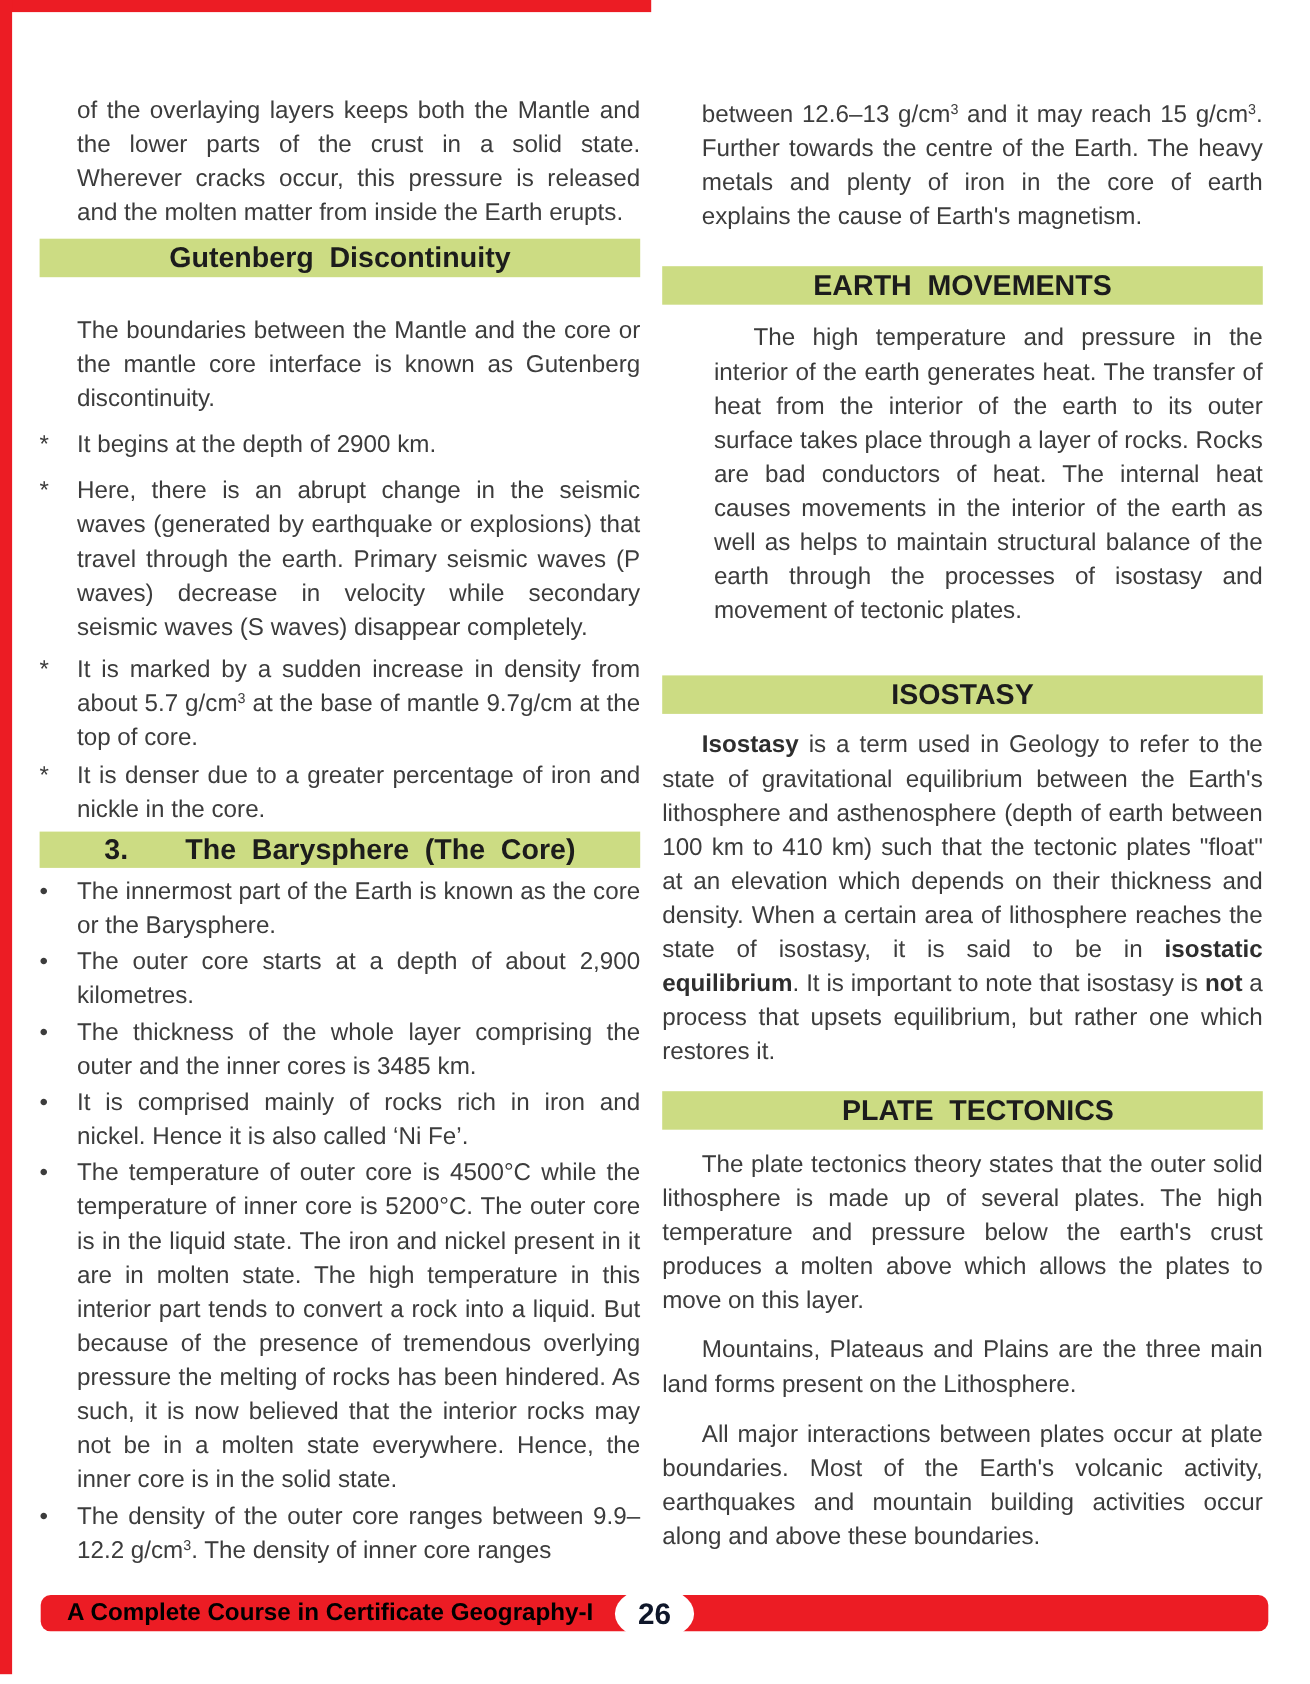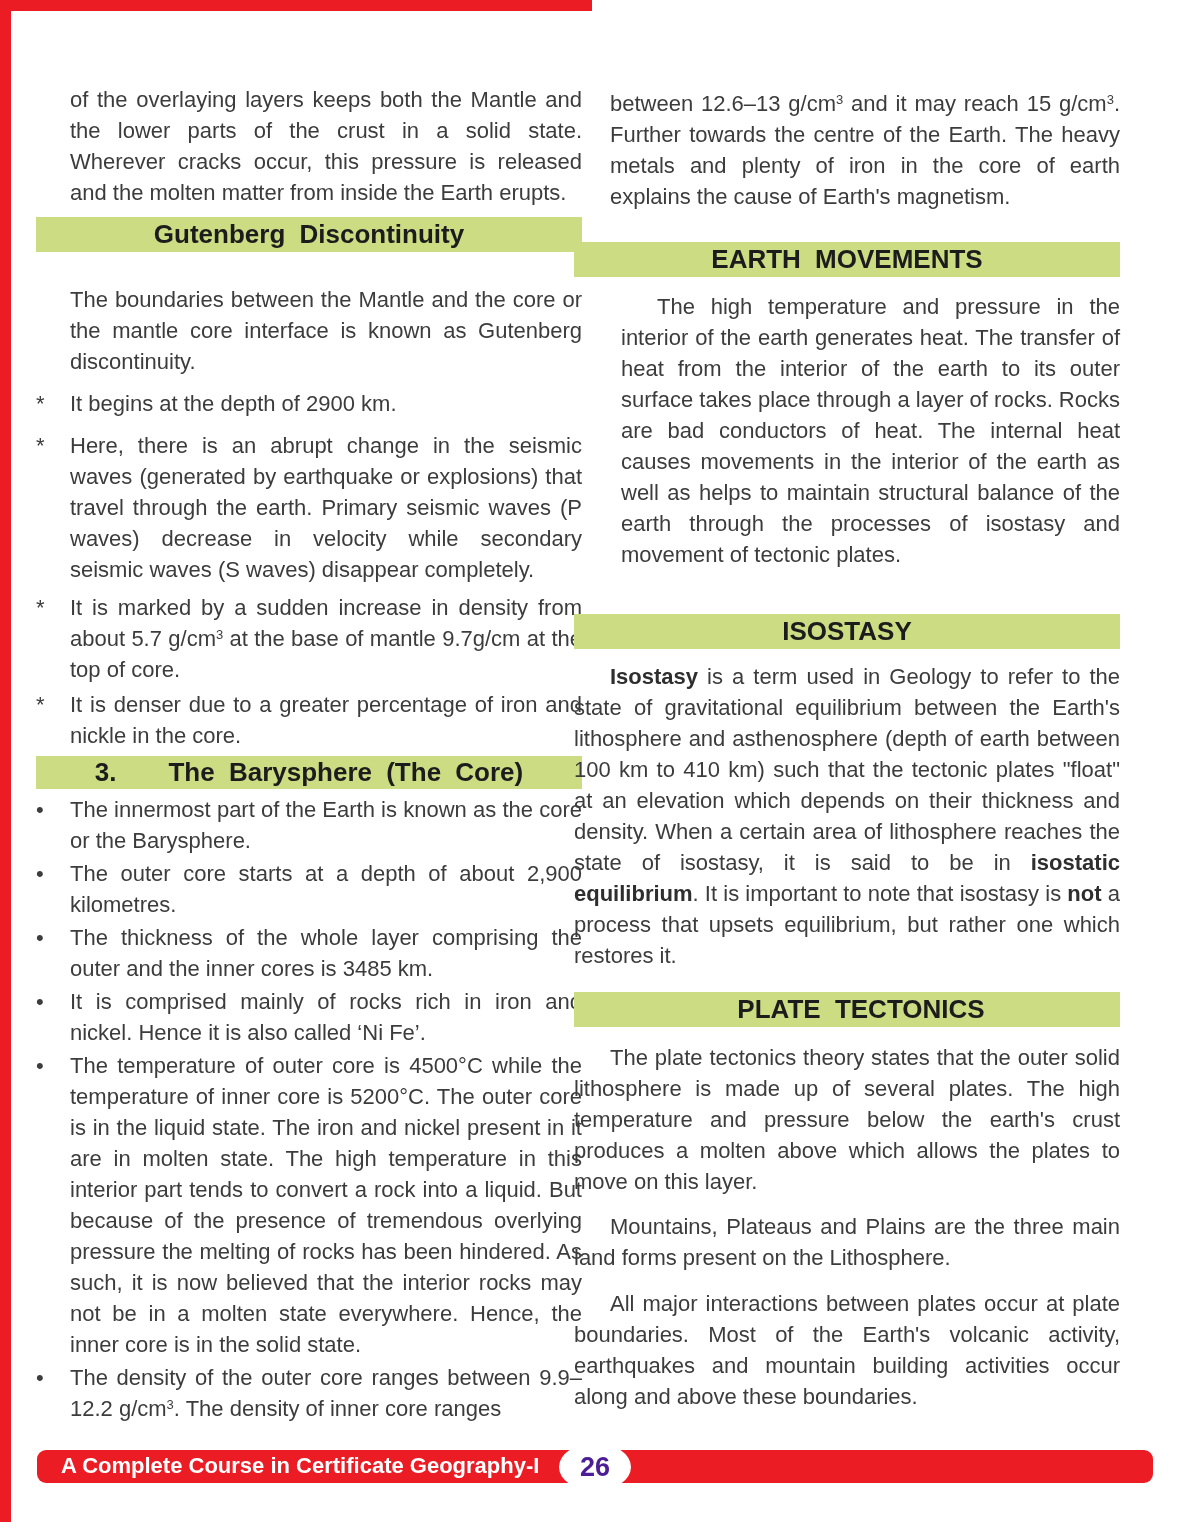--- a/index.html
+++ b/index.html
@@ -6,21 +6,21 @@
   html,body { background:#ffffff; }
   .page {
     position:relative; width:1179px; height:1531px; background:#ffffff; overflow:hidden;
     font-family:"Liberation Sans", sans-serif; color:#3c3c3c;
   }
   .edge-top  { position:absolute; left:0; top:0; width:592px; height:11px; background:#ec1c24; }
   .edge-left { position:absolute; left:0; top:0; width:11px; height:1522px; background:#ec1c24; }
 
   .col { position:absolute; top:0; font-size:22px; line-height:31px; }
   .col-left  { left:36px;  width:546px; }
-  .col-right { left:574px; width:546px; }
+  .col-right { left:602px; width:546px; }
 
   .p { text-align:justify; }
   .indent-block { margin-left:34px; }            
   .rc-block-indent { margin-left:36px; }         
   .ind { text-indent:36px; }                     
 
   .band {
     background:#ccdc83; height:35px; line-height:35px; text-align:center;
     font-weight:bold; font-size:26px; color:#1c1c1c; word-spacing:7px;
   }
@@ -32,27 +32,27 @@
 
   sup { font-size:13px; line-height:0; vertical-align:7px; }
   b { color:#2e2e2e; }
 
   .footer-bar {
     position:absolute; left:37px; top:1450px; width:1116px; height:33px;
     background:#ec1c24; border-radius:9px;
   }
   .footer-title {
     position:absolute; left:24px; top:0; height:33px; line-height:32px;
-    color:#ffffff; font-weight:bold; font-size:22px;
+    color:#000000; font-weight:bold; font-size:22px;
   }
   .page-circle {
     position:absolute; left:522px; top:-7px; width:72px; height:48px;
     background:#ffffff; border-radius:50%;
     display:flex; align-items:center; justify-content:center;
-    color:#4c1d95; font-weight:bold; font-size:27px;
+    color:#0f172a; font-weight:bold; font-size:27px;
   }
 
   
   .lc-intro { margin-top:84px; }
   .lc-band1 { margin-top:9px; }
   .lc-p2    { margin-top:32px; }
   .lc-s1 { margin-top:11px; }
   .lc-s2 { margin-top:11px; }
   .lc-s3 { margin-top:7px; }
   .lc-s4 { margin-top:4px; }

